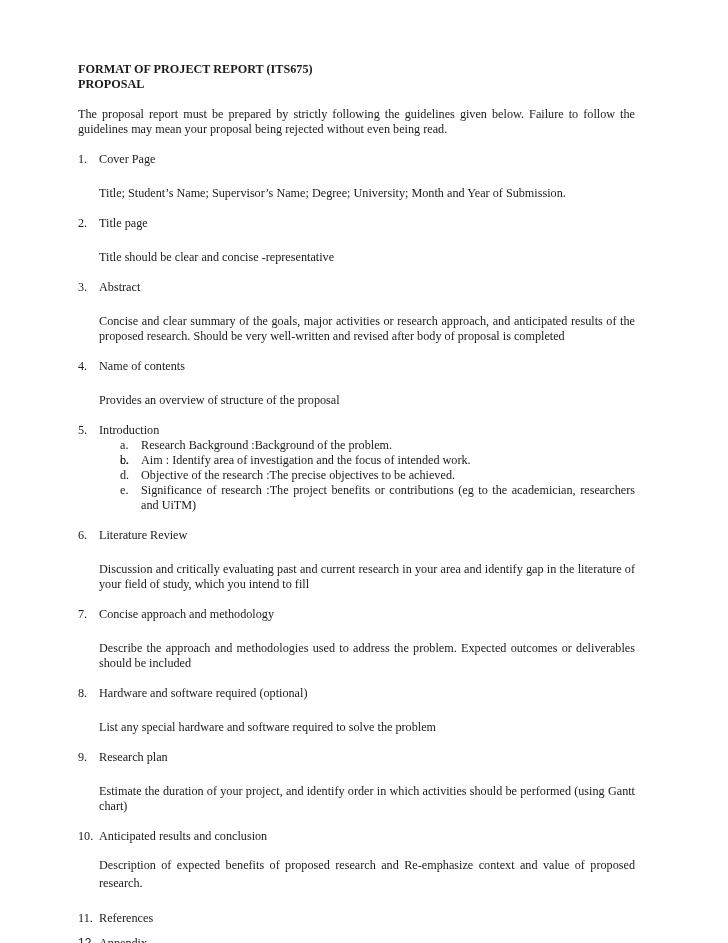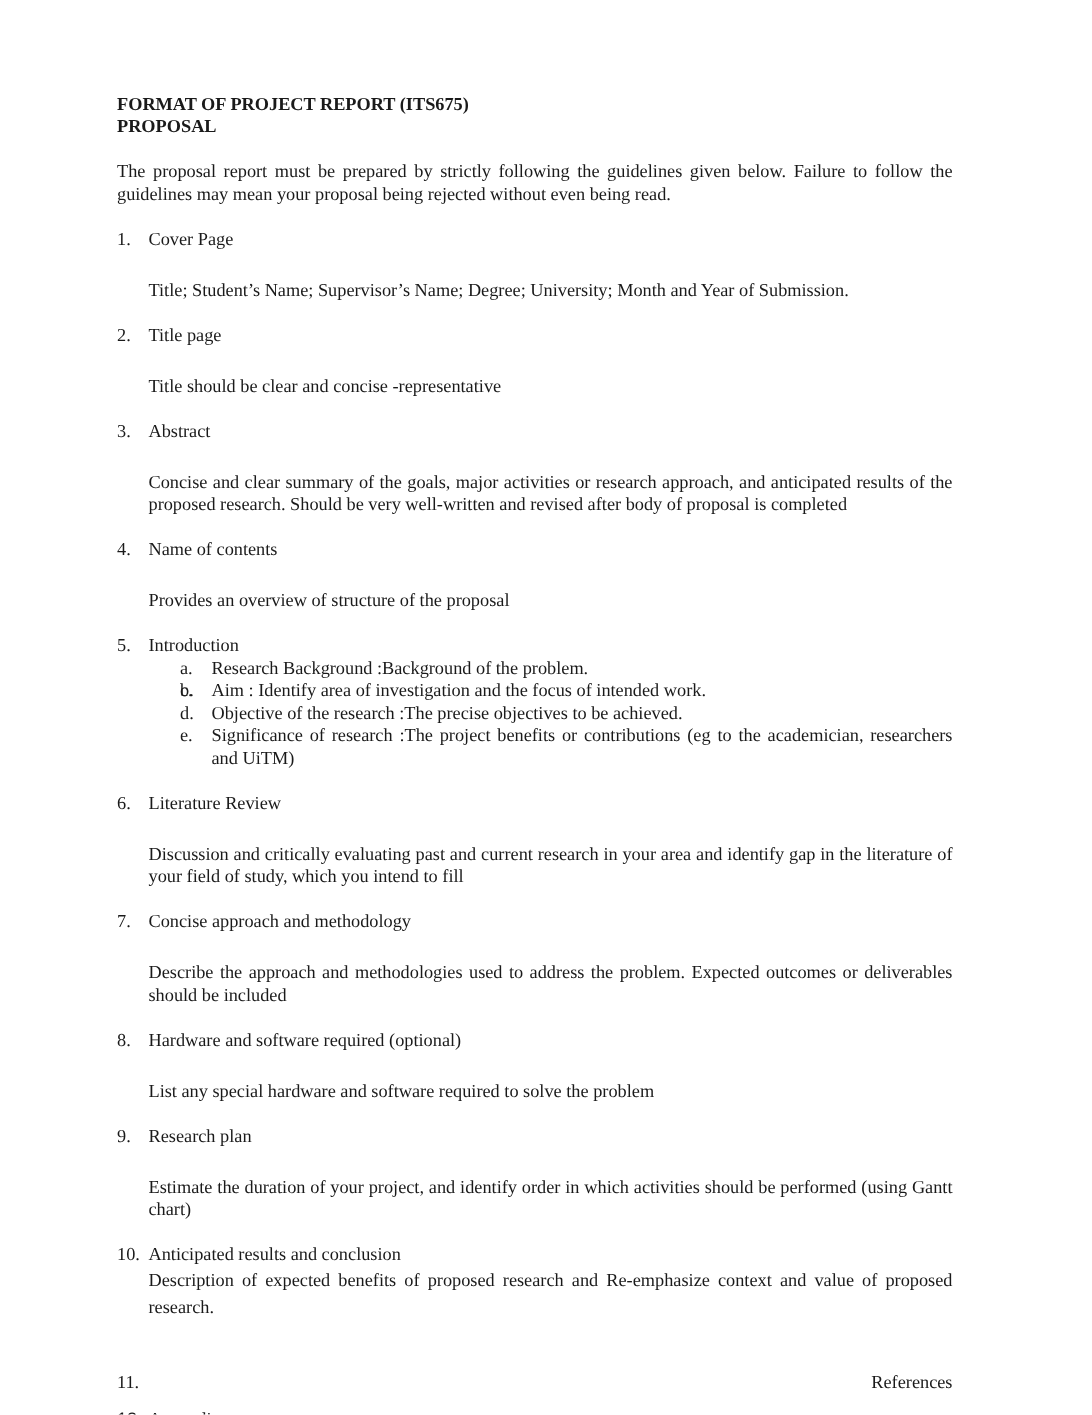--- a/index.html
+++ b/index.html
@@ -153,24 +153,24 @@
 
     <li class="section" style="margin-top:15px;">
       <span class="num">9.</span>
       <span class="section-title">Research plan</span>
       <span class="section-desc">Estimate the duration of your project, and identify order in which activities should be performed (using Gantt chart)</span>
     </li>
 
     <li class="section" style="margin-top:15px;">
       <span class="num">10.</span>
       <span class="section-title">Anticipated results and conclusion</span>
-      <span class="section-desc" style="line-height:18px; margin-top:0;">Description of expected benefits of proposed research and Re-emphasize context and value of proposed research.</span>
+      <span class="section-desc" style="line-height:18px; margin-top:12px;">Description of expected benefits of proposed research and Re-emphasize context and value of proposed research.</span>
     </li>
 
-    <li class="section" style="margin-top:34px;text-align:right;">
+    <li class="section" style="margin-top:19px;">
       <span class="num">11.</span>
       <span class="section-title">References</span>
     </li>
 
     <li class="section" style="margin-top:10px;">
       <span class="num num-calibri">12.</span>
       <span class="section-title">Appendix</span>
     </li>
   </ol>
 </div>

